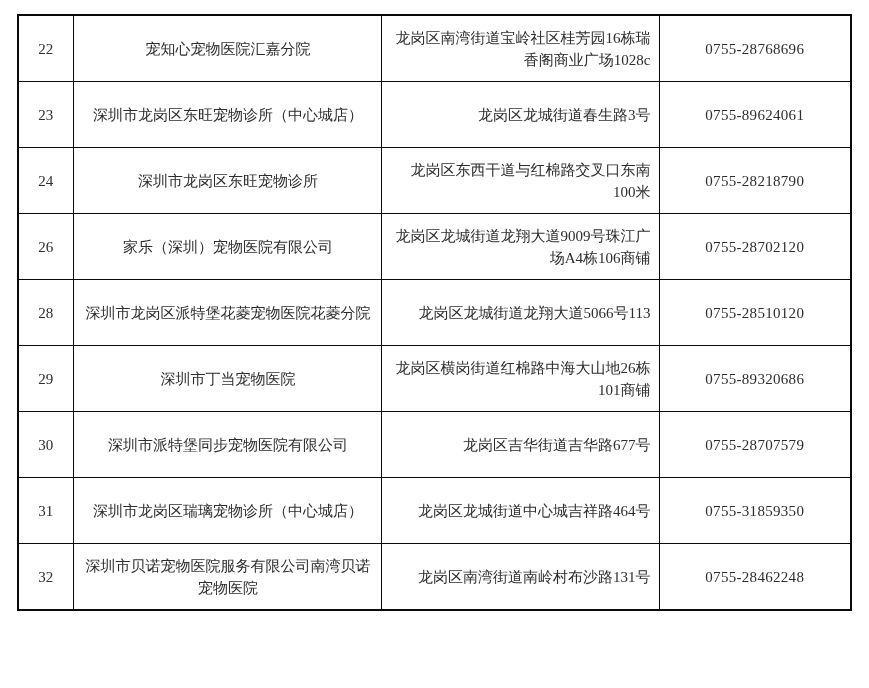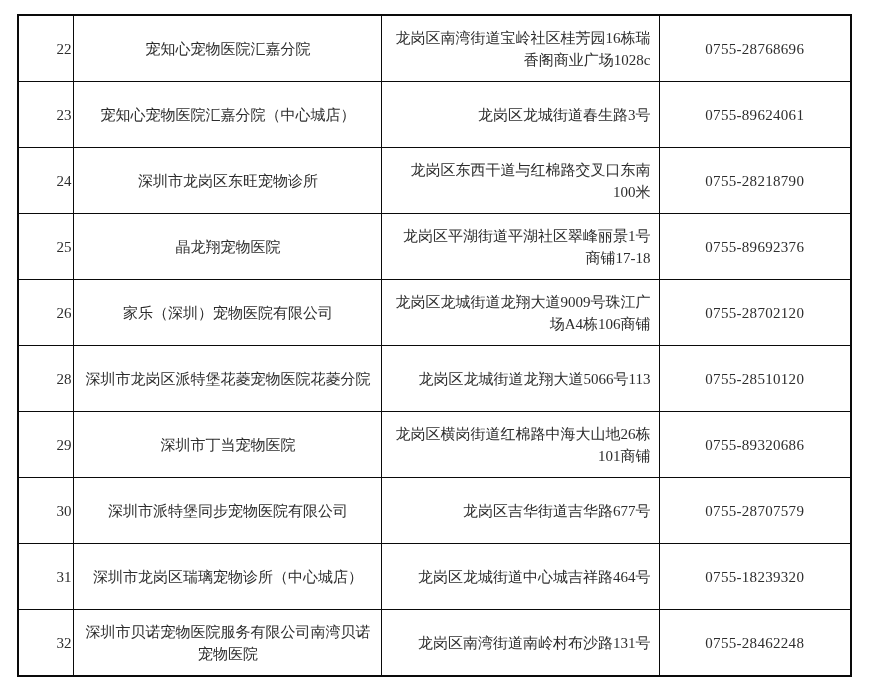--- a/index.html
+++ b/index.html
@@ -25,21 +25,21 @@
   }
   .doc-table td {
     border: 1px solid #0a0a0a;
     font-size: 15px;
     line-height: 22px;
     height: 57px;
     vertical-align: middle;
     overflow: hidden;
   }
   td.c-no {
-    text-align: right;
+    text-align: center;
     margin-left: 8px;
   }
   td.c-name {
     text-align: center;
     padding: 4px 10px 4px 12px;
   }
   td.c-addr {
     text-align: right;
     padding: 4px 8px 4px 10px;
   }
@@ -61,35 +61,29 @@
   </colgroup>
   <tbody>
     <tr>
       <td class="c-no">22</td>
       <td class="c-name">宠知心宠物医院汇嘉分院</td>
       <td class="c-addr">龙岗区南湾街道宝岭社区桂芳园16栋瑞香阁商业广场1028c</td>
       <td class="c-phone">0755-28768696</td>
     </tr>
     <tr>
       <td class="c-no">23</td>
-      <td class="c-name">宠知心宠物医院汇嘉分院（中心城店）</td>
+      <td class="c-name">深圳市龙岗区东旺宠物诊所（中心城店）</td>
       <td class="c-addr">龙岗区龙城街道春生路3号</td>
       <td class="c-phone">0755-89624061</td>
     </tr>
     <tr>
       <td class="c-no">24</td>
       <td class="c-name">深圳市龙岗区东旺宠物诊所</td>
       <td class="c-addr">龙岗区东西干道与红棉路交叉口东南100米</td>
       <td class="c-phone">0755-28218790</td>
-    </tr>
-    <tr>
-      <td class="c-no">25</td>
-      <td class="c-name">晶龙翔宠物医院</td>
-      <td class="c-addr">龙岗区平湖街道平湖社区翠峰丽景1号商铺17-18</td>
-      <td class="c-phone">0755-89692376</td>
     </tr>
     <tr>
       <td class="c-no">26</td>
       <td class="c-name">家乐（深圳）宠物医院有限公司</td>
       <td class="c-addr">龙岗区龙城街道龙翔大道9009号珠江广场A4栋106商铺</td>
       <td class="c-phone">0755-28702120</td>
     </tr>
     <tr>
       <td class="c-no">28</td>
       <td class="c-name">深圳市龙岗区派特堡花菱宠物医院花菱分院</td>
@@ -105,21 +99,21 @@
     <tr>
       <td class="c-no">30</td>
       <td class="c-name">深圳市派特堡同步宠物医院有限公司</td>
       <td class="c-addr">龙岗区吉华街道吉华路677号</td>
       <td class="c-phone">0755-28707579</td>
     </tr>
     <tr>
       <td class="c-no">31</td>
       <td class="c-name">深圳市龙岗区瑞璃宠物诊所（中心城店）</td>
       <td class="c-addr">龙岗区龙城街道中心城吉祥路464号</td>
-      <td class="c-phone">0755-18239320</td>
+      <td class="c-phone">0755-31859350</td>
     </tr>
     <tr>
       <td class="c-no">32</td>
       <td class="c-name">深圳市贝诺宠物医院服务有限公司南湾贝诺宠物医院</td>
       <td class="c-addr">龙岗区南湾街道南岭村布沙路131号</td>
       <td class="c-phone">0755-28462248</td>
     </tr>
   </tbody>
 </table>
 

